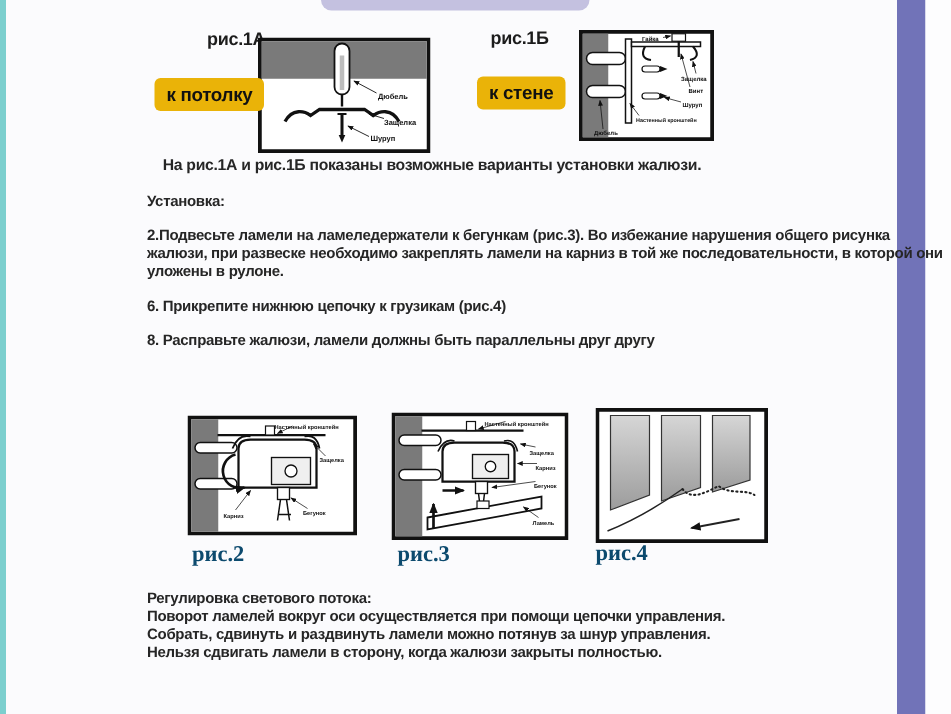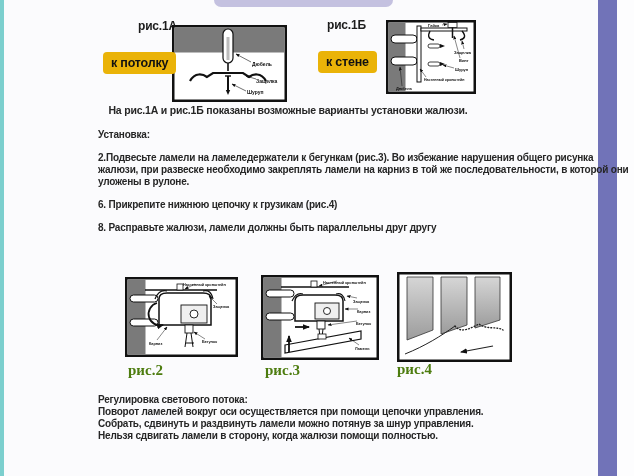--- a/index.html
+++ b/index.html
@@ -18,21 +18,21 @@
            font-size:10.5px;font-weight:bold;letter-spacing:-0.2px;}
   .textblock{position:absolute;left:63px;width:535px;font-size:10px;line-height:12px;
              font-weight:bold;letter-spacing:-0.2px;margin-left:35px;}
   .textblock p{margin:0;}
   .textblock p.step{margin-top:11px;}
   .textblock p.step.first{margin-top:0;}
   .textblock p.gap-top{margin-top:8px;}
   .fig-svg{position:absolute;}
   svg text{font-family:"Liberation Sans",sans-serif;font-weight:bold;fill:#111;}
   .fig-caption{position:absolute;font-family:"Liberation Serif",serif;font-weight:bold;
-               font-size:15px;color:#4d7c0f;}
+               font-size:15px;color:#0c4a6e;}
 </style>
 </head>
 <body>
 
 <svg width="0" height="0" style="position:absolute">
   <defs>
     <marker id="ah" markerUnits="userSpaceOnUse" markerWidth="4" markerHeight="3.2" refX="3.5" refY="1.6" orient="auto">
         <path d="M0,0 L4,1.6 L0,3.2 z" fill="#111"></path>
       </marker>
     <marker id="ah2" markerUnits="userSpaceOnUse" markerWidth="7" markerHeight="5.6" refX="6" refY="2.8" orient="auto">
@@ -208,16 +208,16 @@
     <path d="M8,82 C28,74 44,64 58,54" fill="none" stroke="#222" stroke-width="1"></path>
     <path d="M58,54 C64,62 74,56 82,52 C90,58 100,54 106,58" fill="none" stroke="#222" stroke-width="1.4" stroke-dasharray="0.8,2.2" stroke-linecap="round"></path>
     <line x1="96" y1="74" x2="64" y2="80" stroke="#222" stroke-width="1.2" marker-end="url(#ah2)"></line>
   </svg>
   <div class="fig-caption" style="left:397px;top:361px">рис.4</div>
 
   <div class="textblock" style="top:394px">
     <p>Регулировка светового потока:</p>
     <p>Поворот ламелей вокруг оси осуществляется при помощи цепочки управления.</p>
     <p>Собрать, сдвинуть и раздвинуть ламели можно потянув за шнур управления.</p>
-    <p>Нельзя сдвигать ламели в сторону, когда жалюзи помощи полностью.</p>
+    <p>Нельзя сдвигать ламели в сторону, когда жалюзи закрыты полностью.</p>
   </div>
 
 </div>
 
 </body></html>

